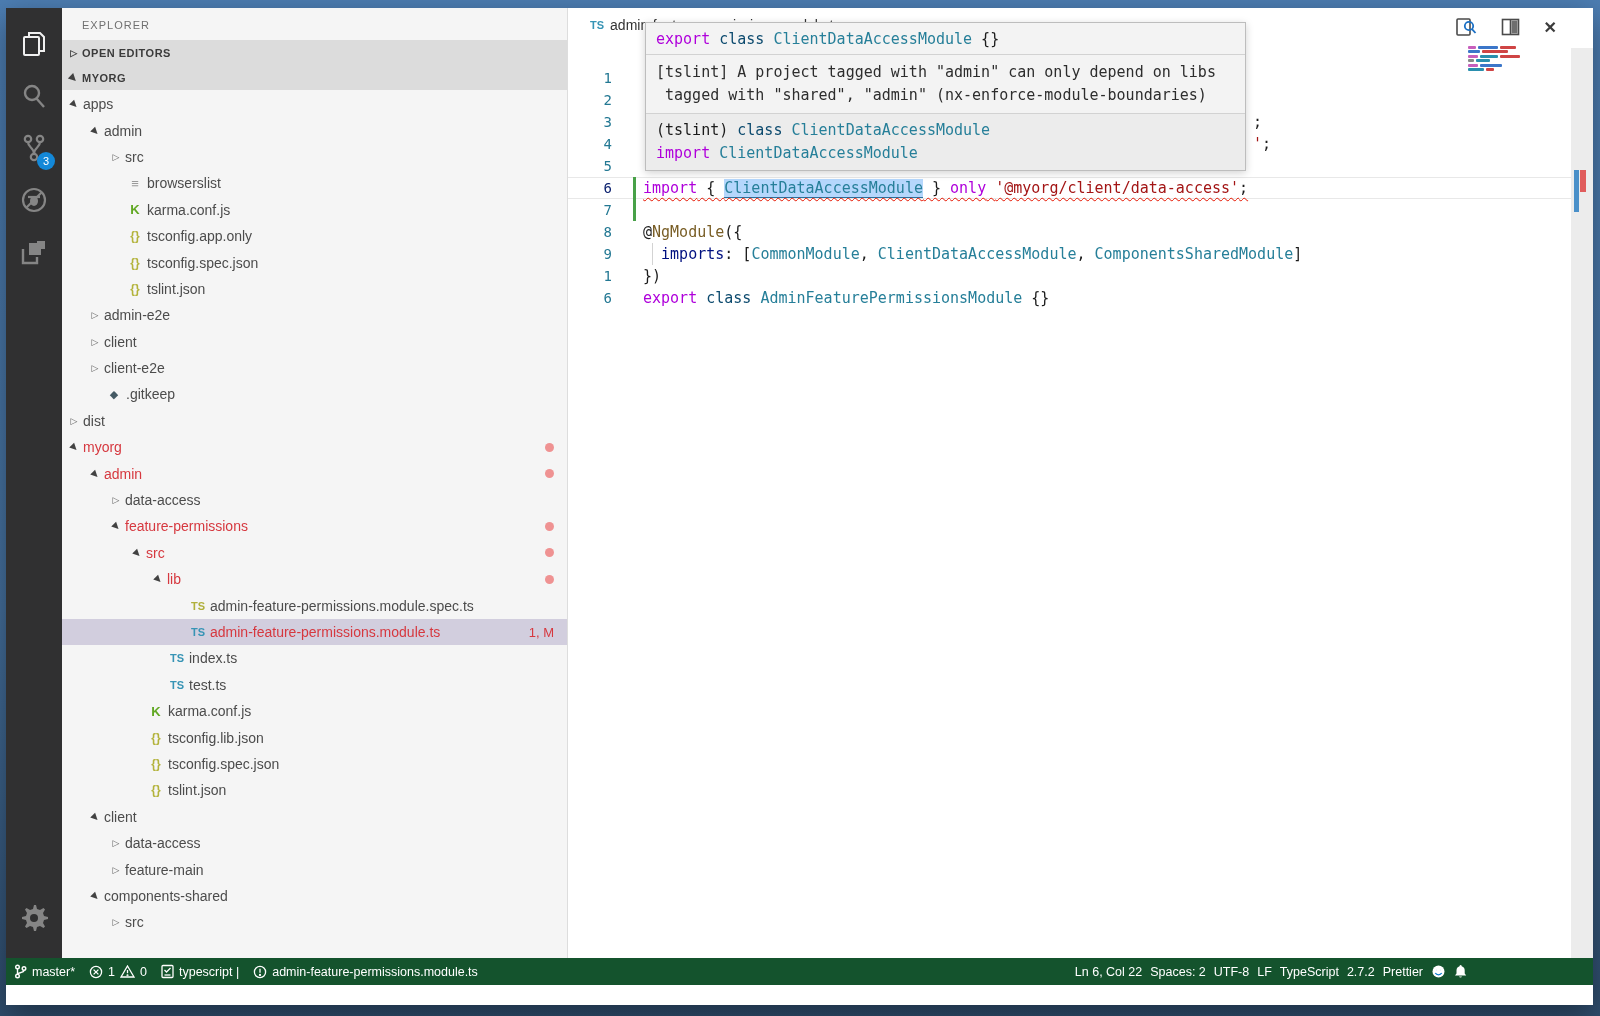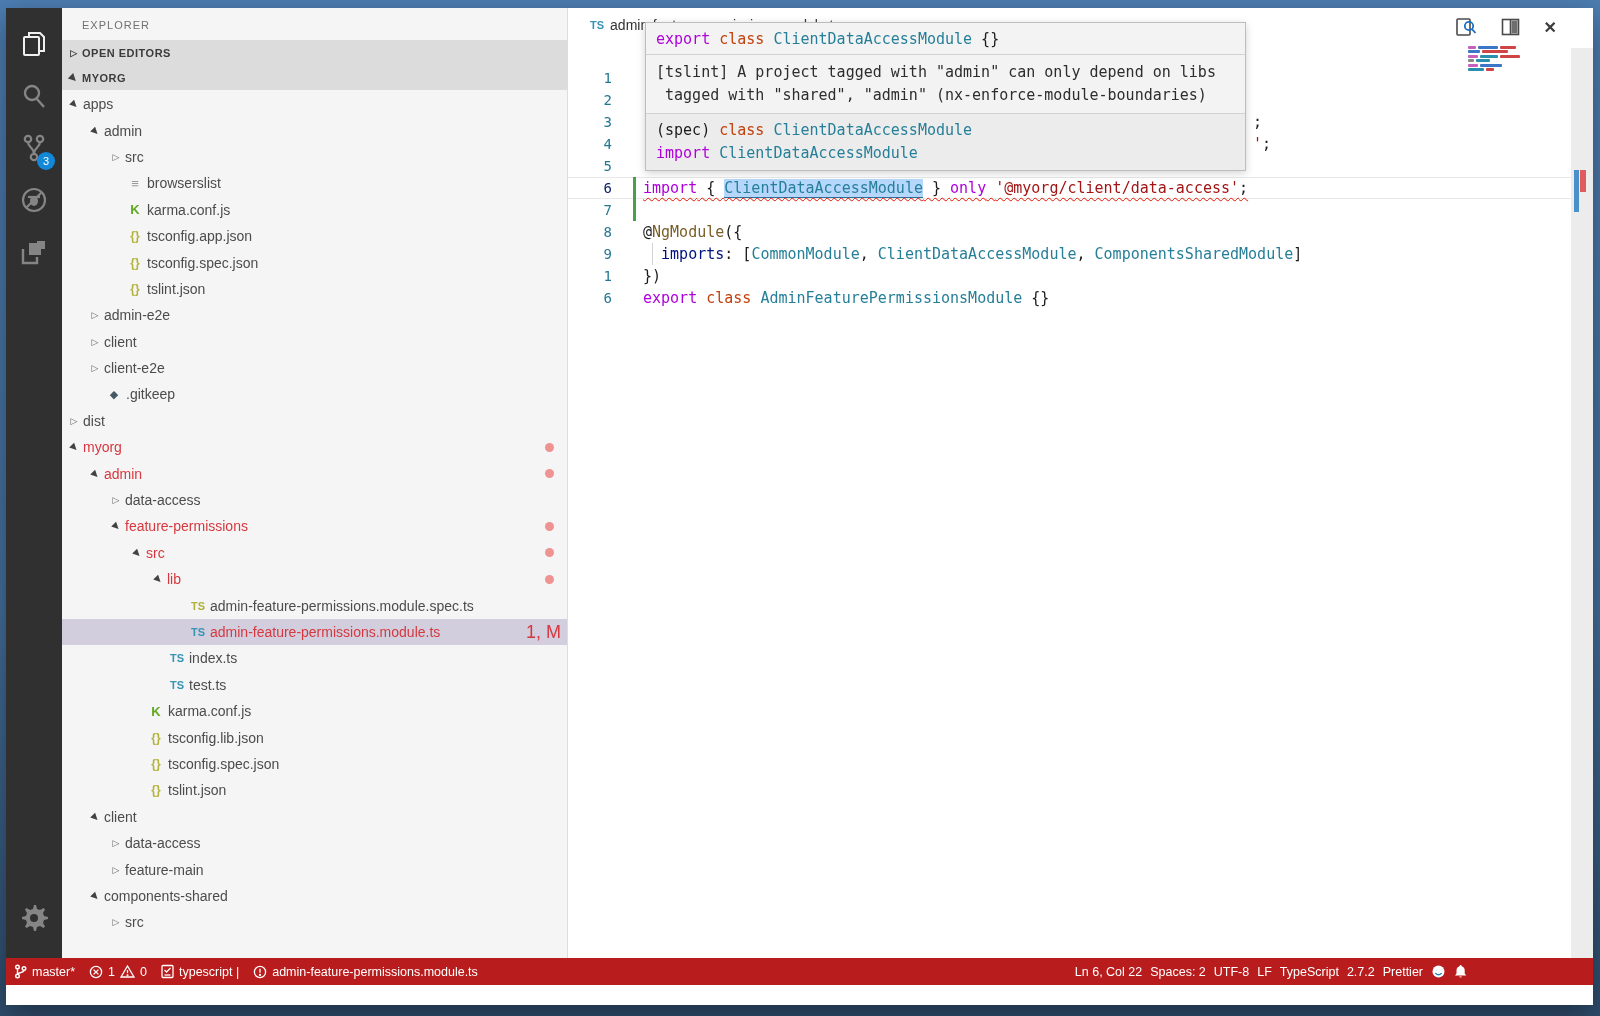--- a/index.html
+++ b/index.html
@@ -45,21 +45,21 @@
   .trow { height:26.4px; display:flex; align-items:center; font-size:14px; color:#4c4c4c;
     cursor:pointer; position:relative; white-space:nowrap; }
   .trow.selected { background:#d2cede; }
   .trow .tw { width:16px; flex-shrink:0; text-align:center; font-size:9px; color:#5f5f5f; }
   .tw-open { display:inline-block; transform:rotate(45deg); color:#424242; }
   .trow .ficon { width:22px; flex-shrink:0; text-align:center; font-family:"Liberation Sans",sans-serif; }
   .trow .lbl { margin-left:1px; }
   .trow.red-item .lbl { color:#d6383f; }
   .trow .spacer { flex:1; }
   .dot { width:9px; height:9px; border-radius:50%; background:#ef9292; margin-right:13px; flex-shrink:0; }
-  .tbadge { color:#d6383f; font-size:18px; margin-right:6px; }
+  .tbadge { color:#d6383f; font-size:13px; margin-right:13px; }
   .fi-ts { color:#3794b5; font-weight:bold; font-size:11px; }
   .fi-ts-spec { color:#b0b03c; font-weight:bold; font-size:11px; }
   .fi-json { color:#b3b33b; font-weight:bold; font-size:12px; }
   .fi-karma { color:#61a823; font-weight:bold; font-size:13px; }
   .fi-browserslist { color:#9a9a9a; font-size:13px; }
   .fi-git { color:#455a64; font-size:11px; }
 
   
   .editor { flex:1; position:relative; background:#fff; overflow:hidden; }
   .tabbar { height:34px; display:flex; }
@@ -70,21 +70,21 @@
   .line { height:22px; line-height:22px; display:flex; position:relative; }
   .line .ln { width:44px; flex-shrink:0; text-align:right; color:#237893; font-size:14px; }
   .line .ln.active { color:#0b216f; }
   .line .code-text { margin-left:31px; white-space:pre; color:#1b1b1b; }
   .line.current { box-shadow:inset 0 1px 0 #e8e8e8, inset 0 -1px 0 #e8e8e8; }
   .line .gbar { position:absolute; left:65px; top:0; width:3px; height:100%; background:#48a148; }
   .line.guide::before { content:""; position:absolute; left:84px; top:0; bottom:0;
     border-left:1px solid #d3d3d3; }
   .code-text.tail { margin-left:641px; }
   .squiggle { text-decoration:underline wavy #e51400 1px; text-underline-offset:4px; }
-  .tk-kw { color:#af00db; } .tk-cls { color:#c2410c; } .tk-type { color:#267f99; }
+  .tk-kw { color:#af00db; } .tk-cls { color:#0c4a6e; } .tk-type { color:#267f99; }
   .tk-str { color:#a31515; } .tk-plain { color:#1b1b1b; } .tk-prop { color:#001080; }
   .tk-fn { color:#795e26; }
   .tk-sel { background:#b5d7fc; border-bottom:1px solid #2a6f9e; }
 
   
   .hover-popup { position:absolute; left:77px; top:14px; width:601px; z-index:40;
     background:#f3f3f3; border:1px solid #bdbdbd; box-shadow:0 2px 8px rgba(0,0,0,.18);
     font-family:"DejaVu Sans Mono", monospace; font-size:15px; }
   .hp-row1 { padding:4px 10px; height:31px; line-height:24px; white-space:pre; }
   .hp-row2 { padding:6px 10px; line-height:23px; color:#2d2d2d; white-space:pre;
@@ -96,21 +96,21 @@
     z-index:60; color:#424242; }
   .ed-actions .act { cursor:pointer; display:flex; align-items:center; }
   .close-x { font-size:16px; color:#3c3c3c; font-weight:bold; }
   .minimap { position:absolute; top:38px; left:900px; width:66px; z-index:10; }
   .mm-row { height:3px; margin-bottom:1.4px; display:flex; gap:2px; }
   .mm-seg { height:3px; border-radius:1px; }
   .ruler { position:absolute; right:0; top:40px; bottom:0; width:22px; background:#ececec; }
   .ruler-bar { position:absolute; }
 
   
-  .statusbar { height:27px; background:#b91c1c; color:#fff; display:flex; align-items:center;
+  .statusbar { height:27px; background:#14532d; color:#fff; display:flex; align-items:center;
     font-size:12.5px; padding:0 126px 0 8px; }
   .sb-left { display:flex; align-items:center; gap:14px; }
   .sb-right { margin-left:auto; display:flex; align-items:center; gap:8px; }
   .sb-item { display:flex; align-items:center; gap:5px; cursor:pointer; white-space:nowrap; }
   .sb-item svg { display:block; }
 </style>
 </head>
 <body>
 
 <div class="window">
@@ -196,21 +196,21 @@
           </div>
           <div class="trow" style="padding-left: 46px;">
             <span class="tw"></span>
             <span class="ficon fi-karma">K</span>
             <span class="lbl">karma.conf.js</span>
             <span class="spacer"></span>
           </div>
           <div class="trow" style="padding-left: 46px;">
             <span class="tw"></span>
             <span class="ficon fi-json">{}</span>
-            <span class="lbl">tsconfig.app.json</span>
+            <span class="lbl">tsconfig.app.only</span>
             <span class="spacer"></span>
           </div>
           <div class="trow" style="padding-left: 46px;">
             <span class="tw"></span>
             <span class="ficon fi-json">{}</span>
             <span class="lbl">tsconfig.spec.json</span>
             <span class="spacer"></span>
           </div>
           <div class="trow" style="padding-left: 46px;">
             <span class="tw"></span>
@@ -457,21 +457,21 @@
           </div>
           <div class="line">
             <span class="ln">6</span>
             <span class="code-text"><span class="tk-kw">export</span><span class="tk-plain"> </span><span class="tk-cls">class</span><span class="tk-plain"> </span><span class="tk-type">AdminFeaturePermissionsModule</span><span class="tk-plain"> {}</span></span>
           </div>
         </div>
 
       <div class="hover-popup">
         <div class="hp-row1" id="hp1"><span class="tk-kw">export</span><span class="tk-plain"> </span><span class="tk-cls">class</span><span class="tk-plain"> </span><span class="tk-type">ClientDataAccessModule</span><span class="tk-plain"> {}</span></div>
         <div class="hp-row2"><span>[tslint] A project tagged with "admin" can only depend on libs</span><br><span> tagged with "shared", "admin" (nx-enforce-module-boundaries)</span></div>
-        <div class="hp-row3" id="hp3"><span class="tk-plain">(spec) </span><span class="tk-cls">class</span><span class="tk-plain"> </span><span class="tk-type">ClientDataAccessModule</span><br><span class="tk-kw">import</span><span class="tk-plain"> </span><span class="tk-type">ClientDataAccessModule</span></div>
+        <div class="hp-row3" id="hp3"><span class="tk-plain">(tslint) </span><span class="tk-cls">class</span><span class="tk-plain"> </span><span class="tk-type">ClientDataAccessModule</span><br><span class="tk-kw">import</span><span class="tk-plain"> </span><span class="tk-type">ClientDataAccessModule</span></div>
       </div>
 
       <div class="ruler">
         <div class="ruler-bar" id="ruler-mod" style="left: 3px; top: 122px; width: 5px; height: 42px; background: rgb(74, 144, 201);"></div>
         <div class="ruler-bar" id="ruler-err" style="left: 9px; top: 122px; width: 6px; height: 22px; background: rgb(224, 92, 92);"></div>
       </div>
     </div>
   </div>
 
   <div class="statusbar">

